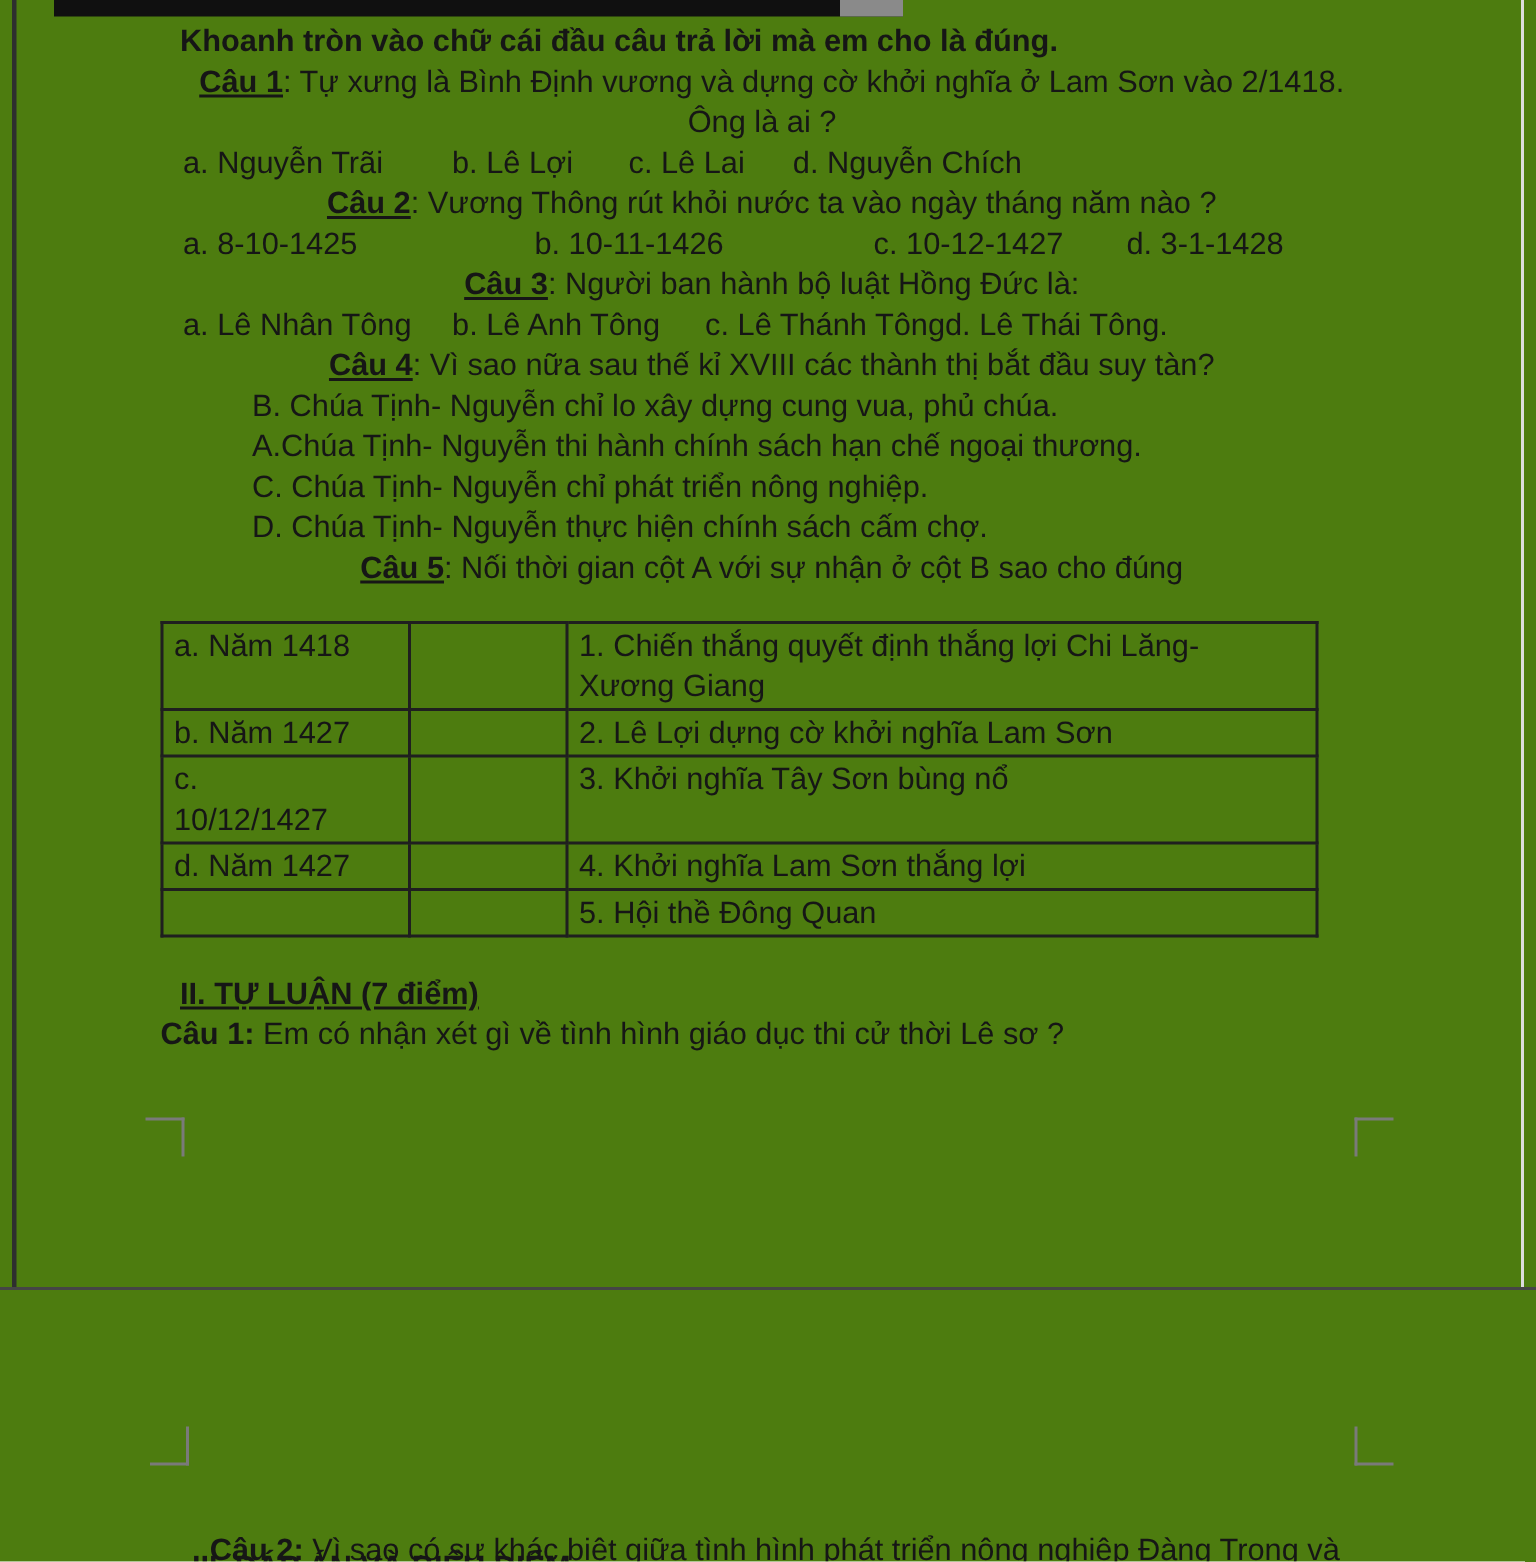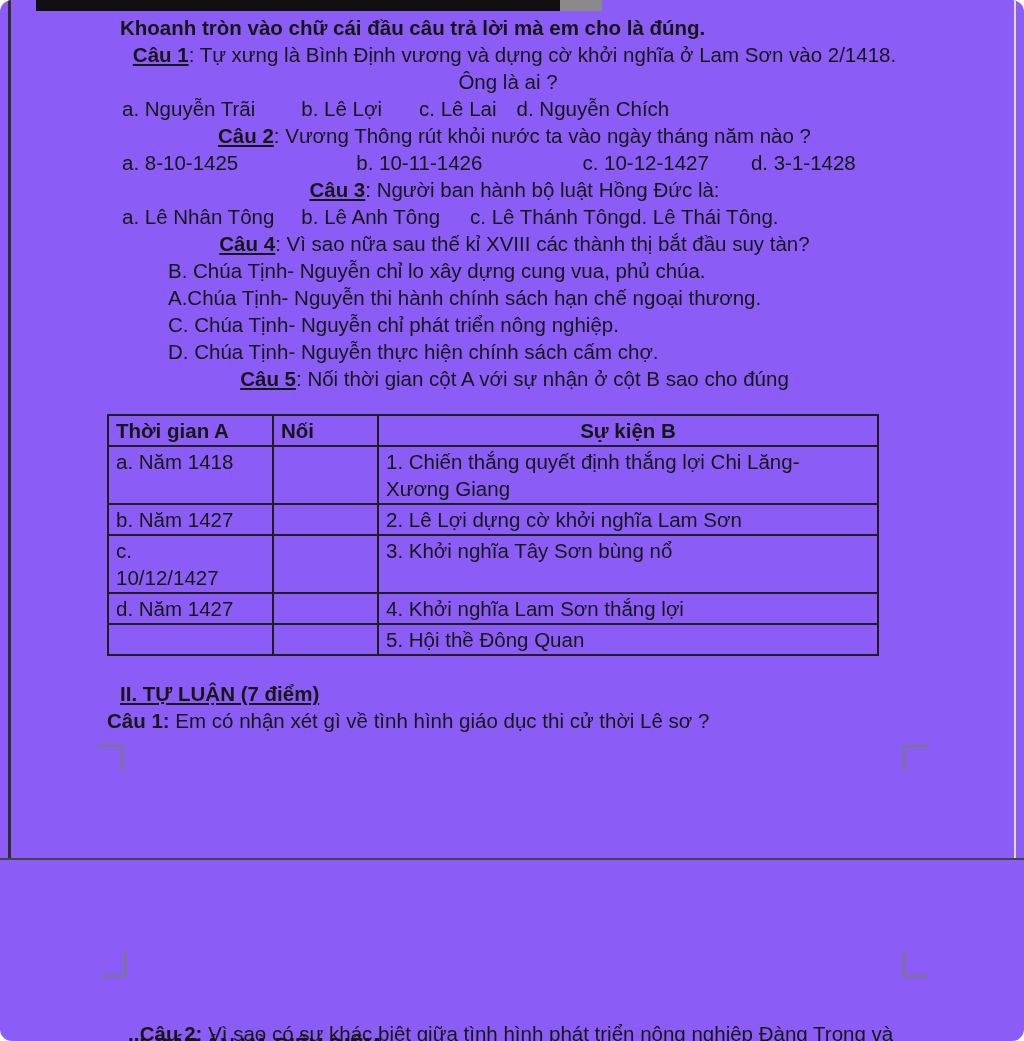--- a/index.html
+++ b/index.html
@@ -6,22 +6,21 @@
   html, body { background: #ffffff; }
   body {
     width: 1024px; height: 1041px;
     font-family: "Liberation Sans", "DejaVu Sans", sans-serif;
     color: #161616;
   }
   .screen {
     position: relative;
     width: 1024px; height: 1041px;
     overflow: hidden;
-    background: #8b5cf6;
-    border-radius: 12px;
+    background: #4d7c0f;
   }
 
   
   .left-edge-line { position: absolute; left: 8px; top: 0; width: 3px; height: 858px; background: #2e2e2e; }
   .right-edge-line { position: absolute; left: 1014px; top: 0; width: 2px; height: 858px; background: #dcdcdc; }
   .top-bar { position: absolute; left: 36px; top: 0; width: 566px; height: 11px; background: #101010; }
   .top-bar-gray { position: absolute; right: 0; top: 0; width: 42px; height: 11px; background: #8a8a8a; }
   .page-sep { position: absolute; left: 0; top: 858px; width: 1024px; height: 2px; background: #454545; }
 
   
@@ -36,21 +35,21 @@
   .page2 { position: absolute; left: 107px; top: 1020px; width: 806px; font-size: 20.5px; line-height: 27px; }
 
   .heading { font-weight: bold; text-indent: 13px; }
   p.q { text-indent: 13px; text-align: center; }
   .qlabel { font-weight: bold; text-decoration: underline; }
   .blabel { font-weight: bold; }
 
   .opts { margin-left: 15px; white-space: nowrap; }
   .opts-q1 span:nth-child(1) { margin-right: 46px; }
   .opts-q1 span:nth-child(2) { margin-right: 37px; }
-  .opts-q1 span:nth-child(3) { margin-right: 20px; }
+  .opts-q1 span:nth-child(3) { margin-right: 32px; }
   .opts-q2 span:nth-child(1) { margin-right: 118px; }
   .opts-q2 span:nth-child(2) { margin-right: 100px; }
   .opts-q2 span:nth-child(3) { margin-right: 42px; }
   .opts-q3 span:nth-child(1) { margin-right: 27px; }
   .opts-q3 span:nth-child(2) { margin-right: 30px; }
   .opts-q3 span:nth-child(3) { margin-right: 0; }
   .opts-block { margin-left: 61px; }
   .opts-block div { line-height: 27px; }
 
   table.match {
@@ -127,25 +126,20 @@
       <span class="qlabel">Câu 5</span><span>: Nối thời gian cột A với sự nhận ở cột B sao cho đúng</span>
     </p>
 
     <table class="match">
       <colgroup>
           <col class="c-time">
           <col class="c-link">
           <col class="c-event">
         </colgroup>
       <tbody>
-          <tr>
-        <th>Thời gian A</th>
-        <th>Nối</th>
-        <th class="center">Sự kiện B</th>
-      </tr>
       <tr>
         <td>a. Năm 1418</td>
         <td></td>
         <td>1. Chiến thắng quyết định thắng lợi Chi Lăng-
 Xương Giang</td>
       </tr>
       <tr>
         <td>b. Năm 1427</td>
         <td></td>
         <td>2. Lê Lợi dựng cờ khởi nghĩa Lam Sơn</td>

